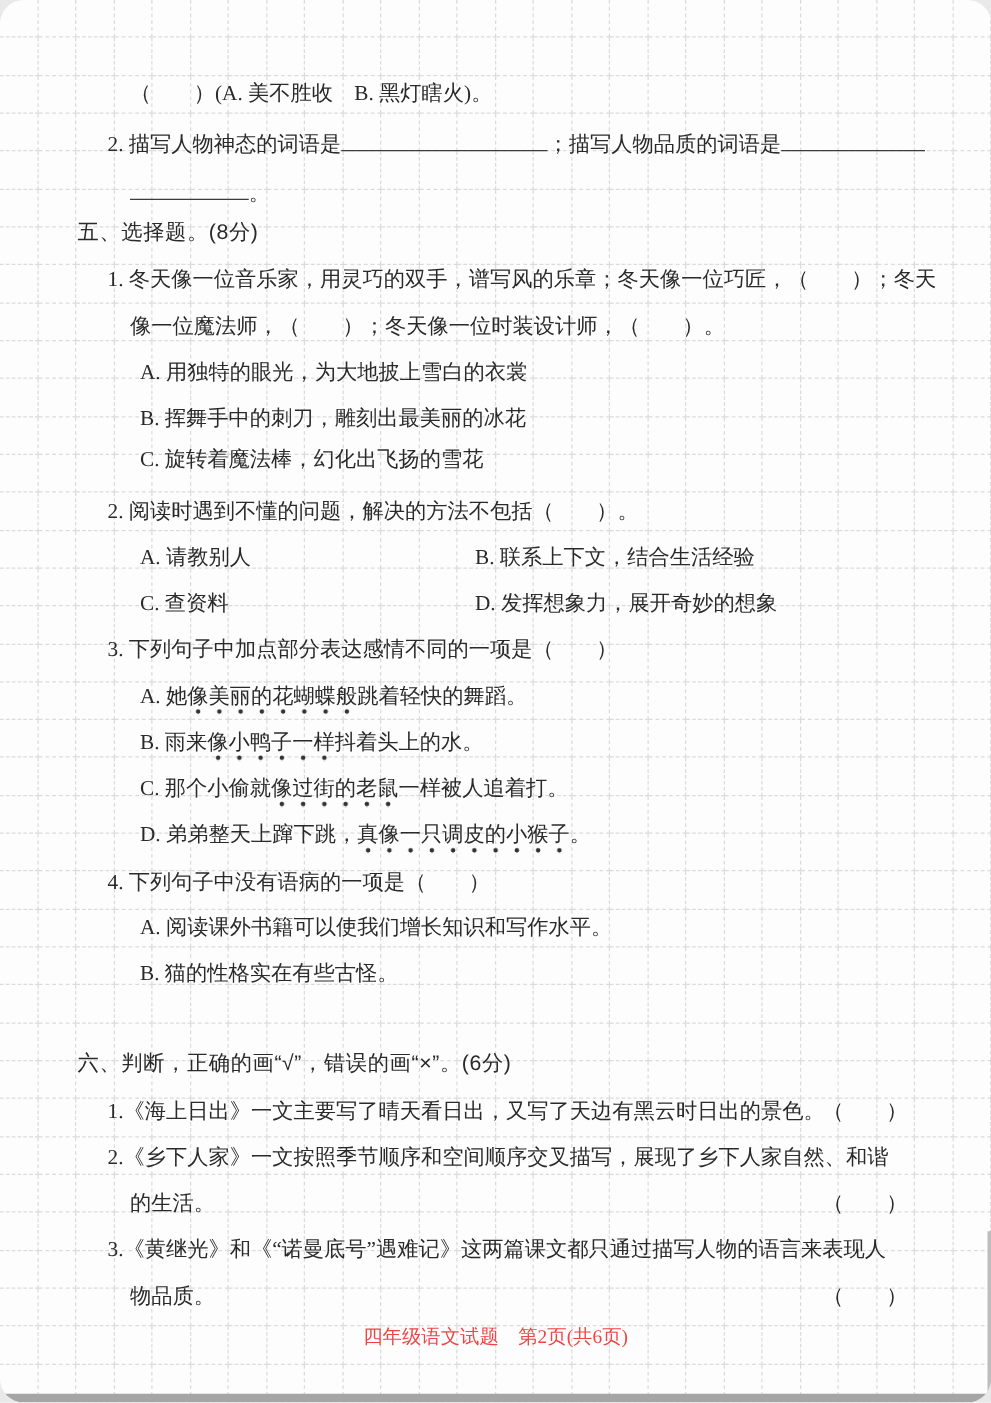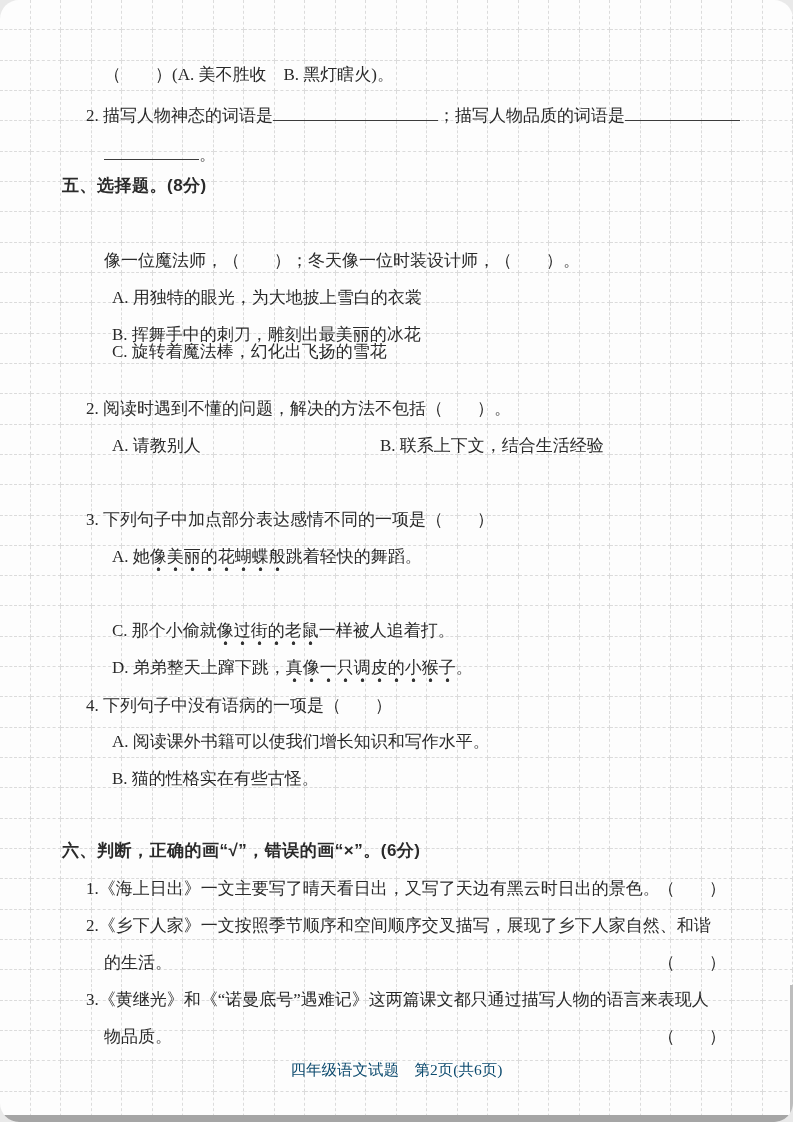--- a/index.html
+++ b/index.html
@@ -24,21 +24,21 @@
     pointer-events:none;
   }
   .grid-bg i{
     border-right:1px dashed #d6d6d6;
     border-bottom:1px dashed #d6d6d6;
   }
   .content{position:absolute;inset:0;}
   .line{position:absolute;white-space:nowrap;}
   .heading{
     font-family:"Liberation Sans","DejaVu Sans",sans-serif;
-    font-weight:700;
+    font-weight:400;
     letter-spacing:.5px;
   }
   .blank{
     display:inline-block;
     height:.95em;
     border-bottom:1.3px solid #3c3c3c;
     vertical-align:baseline;
   }
   
   .emph{
@@ -46,21 +46,21 @@
     background-image:radial-gradient(circle at 8.5px 2.2px,#333 1.5px,rgba(0,0,0,0) 2.1px);
     background-size:17px 5px;
     background-repeat:repeat-x;
     background-position:0 100%;
     font-family:Liberation Serif, serif;
   }
   .col2{position:absolute;left:268px;top:0;}
   .answer{position:absolute;top:0;}
   .footer{
     position:absolute;left:0;right:0;text-align:center;
-    font-size:15.5px;color:#0c4a6e;
+    font-size:15.5px;color:#ef4444;
   }
   .scan-edge-bottom{
     position:absolute;left:0;right:0;bottom:0;height:7px;
     background:#a5a5a5;
   }
   .scan-edge-right{
     position:absolute;right:0;top:985px;bottom:7px;width:3px;
     background:#bdbdbd;
   }
 </style>
@@ -1044,46 +1044,56 @@
     </div>
 
     <div class="line" style="top:143px;left:104px">
       <span class="blank" style="width:95px"></span><span>。</span>
     </div>
 
     <div class="line heading" style="top:174px;left:62px">
       <span>五、选择题。(8分)</span>
     </div>
 
+    <div class="line" style="top:212px;left:86px">
+      <span>1. 冬天像一位音乐家，用灵巧的双手，谱写风的乐章；冬天像一位巧匠，（　　）；冬天</span>
+    </div>
     <div class="line" style="top:249px;left:104px">
       <span>像一位魔法师，（　　）；冬天像一位时装设计师，（　　）。</span>
     </div>
     <div class="line" style="top:286px;left:112px">
       <span>A. 用独特的眼光，为大地披上雪白的衣裳</span>
     </div>
     <div class="line" style="top:323px;left:112px">
       <span>B. 挥舞手中的刺刀，雕刻出最美丽的冰花</span>
     </div>
-    <div class="line" style="top:340px;left:112px">
+    <div class="line" style="top:356px;left:112px">
       <span>C. 旋转着魔法棒，幻化出飞扬的雪花</span>
     </div>
 
     <div class="line" style="top:397px;left:86px">
       <span>2. 阅读时遇到不懂的问题，解决的方法不包括（　　）。</span>
     </div>
     <div class="line" style="top:434px;left:112px;width:620px">
       <span>A. 请教别人</span>
       <span class="col2">B. 联系上下文，结合生活经验</span>
     </div>
+    <div class="line" style="top:471px;left:112px;width:620px">
+      <span>C. 查资料</span>
+      <span class="col2">D. 发挥想象力，展开奇妙的想象</span>
+    </div>
 
     <div class="line" style="top:508px;left:86px">
       <span>3. 下列句子中加点部分表达感情不同的一项是（　　）</span>
     </div>
     <div class="line" style="top:545px;left:112px">
       <span>A. 她</span><span class="emph">像美丽的花蝴蝶般</span><span>跳着轻快的舞蹈。</span>
+    </div>
+    <div class="line" style="top:582px;left:112px">
+      <span>B. 雨来</span><span class="emph">像小鸭子一样</span><span>抖着头上的水。</span>
     </div>
     <div class="line" style="top:619px;left:112px">
       <span>C. 那个小偷就</span><span class="emph">像过街的老鼠</span><span>一样被人追着打。</span>
     </div>
     <div class="line" style="top:656px;left:112px">
       <span>D. 弟弟整天上蹿下跳，</span><span class="emph">真像一只调皮的小猴子</span><span>。</span>
     </div>
 
     <div class="line" style="top:694px;left:86px">
       <span>4. 下列句子中没有语病的一项是（　　）</span>

